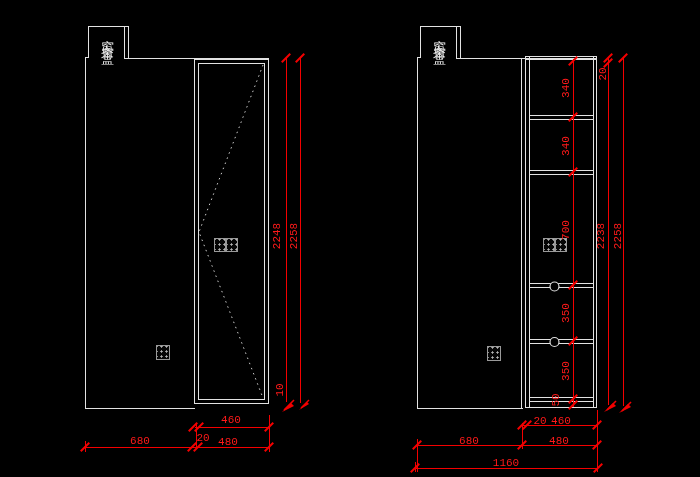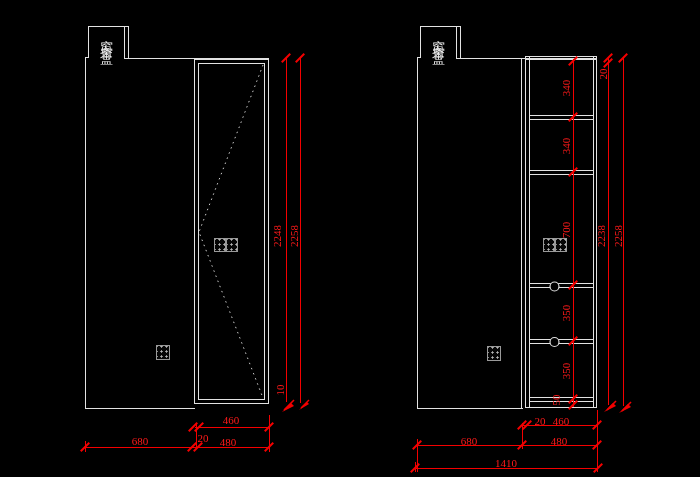--- a/index.html
+++ b/index.html
@@ -1,17 +1,17 @@
 <!DOCTYPE html>
 <html><head>
 <meta charset="utf-8">
 <style>
   html,body{margin:0;padding:0;background:#000;}
   #canvas{position:relative;width:700px;height:477px;background:#000;overflow:hidden;
-          font-family:Liberation Serif, serif;}
+          font-family:Liberation Mono, monospace;}
   .wl{position:absolute;background:#e2e2e2;}
   .box{position:absolute;border:1px solid #e2e2e2;background:transparent;}
   .rl{position:absolute;background:#f40000;}
   .tk{position:absolute;width:12px;height:2px;background:#f40000;
       transform:translate(-50%,-50%) rotate(-45deg);}
   .dtext{position:absolute;color:#ff1a1a;font-size:11px;line-height:11px;white-space:nowrap;
          transform:translate(-50%,-50%);}
   .dtext.rot{transform:translate(-50%,-50%) rotate(-90deg);}
   .cjk{position:absolute;color:#efefef;font-size:13px;writing-mode:vertical-lr;
        letter-spacing:6px;line-height:14px;}
@@ -149,15 +149,15 @@
   <div class="dtext rot" style="left:566px;top:313px">350</div>
   <div class="dtext rot" style="left:566px;top:371px">350</div>
   <div class="dtext rot" style="left:556px;top:400px">50</div>
   <div class="dtext rot" style="left:603px;top:74px">20</div>
   <div class="dtext rot" style="left:601px;top:236px">2238</div>
   <div class="dtext rot" style="left:618px;top:236px">2258</div>
   <div class="dtext" style="left:540px;top:421px">20</div>
   <div class="dtext" style="left:561px;top:421px">460</div>
   <div class="dtext" style="left:469px;top:441px">680</div>
   <div class="dtext" style="left:559px;top:441px">480</div>
-  <div class="dtext" style="left:506px;top:463px">1410</div>
+  <div class="dtext" style="left:506px;top:463px">1160</div>
 
 </div>
 
 </body></html>

